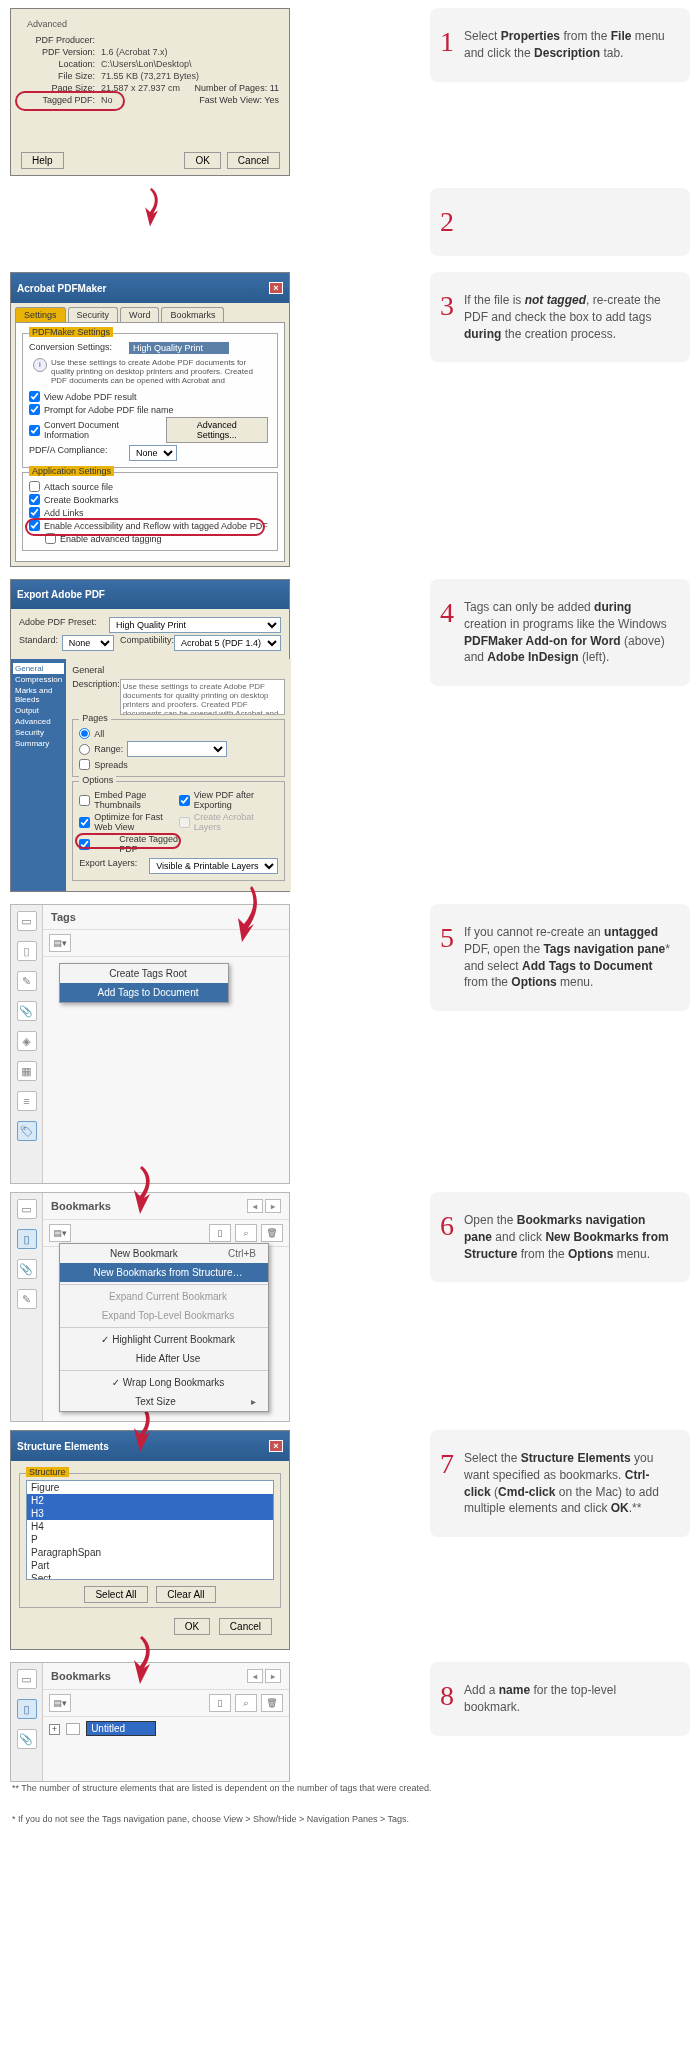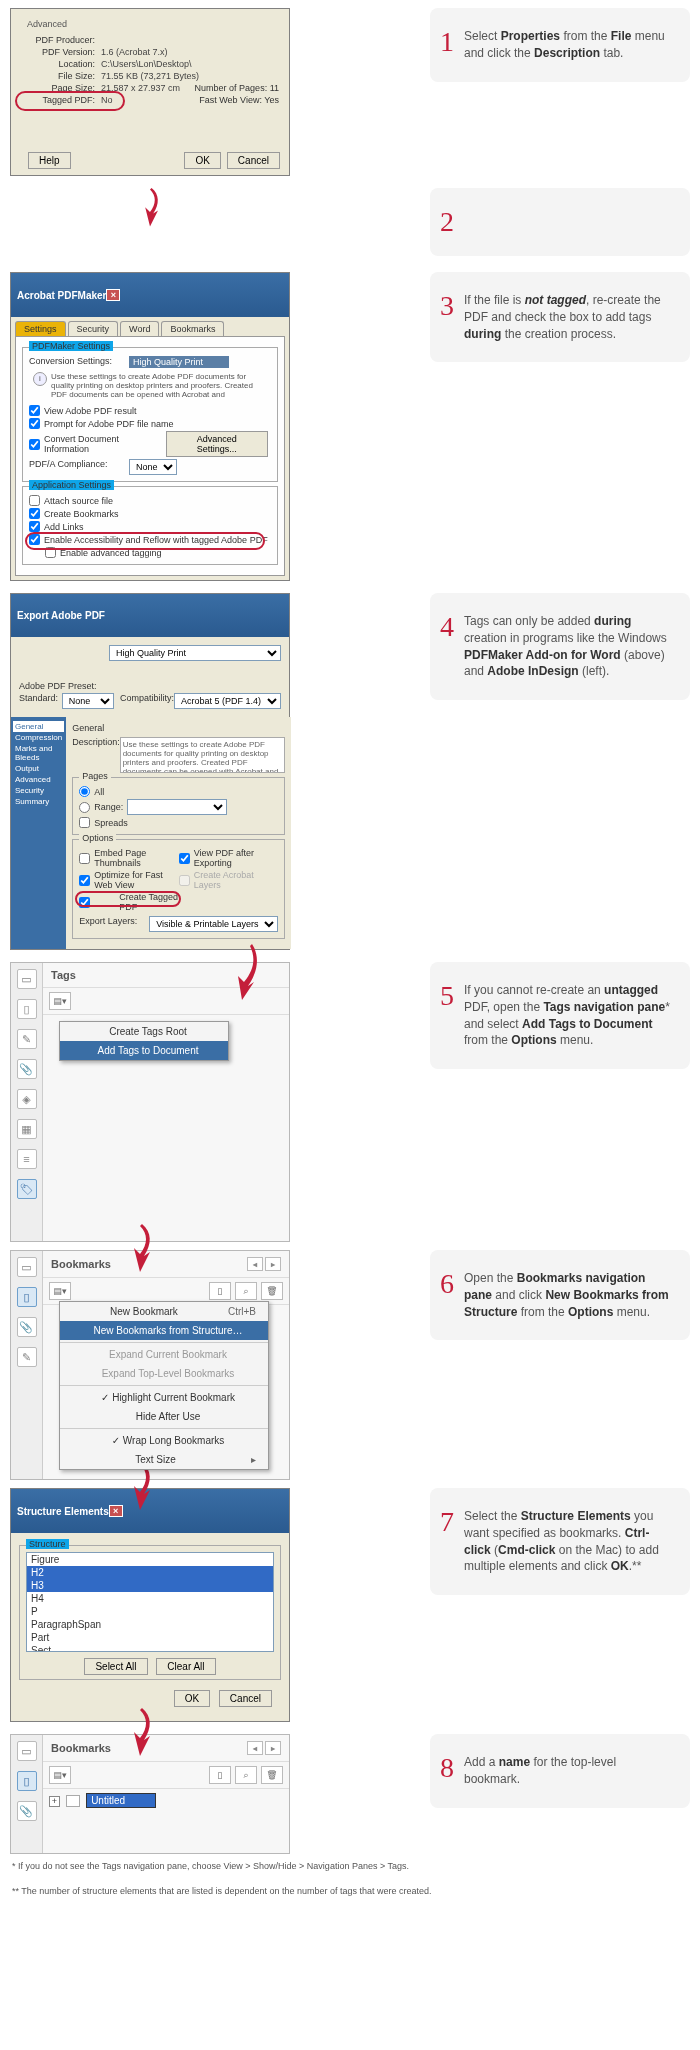--- a/index.html
+++ b/index.html
@@ -8,28 +8,28 @@
   .row { display: flex; align-items: flex-start; }
   .left-col { width: 290px; padding: 8px 0 0 10px; position: relative; }
   .right-col { width: 260px; padding: 20px 20px 20px 10px; background: #f4f4f4; border-radius: 8px; margin: 8px 10px 8px 0; }
   .spacer-col { flex-grow: 1; }
   .step-num { color: #c41e3a; font-family: Georgia, serif; font-size: 28px; font-weight: normal; float: left; margin-right: 8px; line-height: 1; }
   .step-text { color: #555; font-size: 12px; line-height: 1.4; margin-left: 24px; }
   .step-text b { color: #333; }
 
   
   .dialog { background: #ece9d8; border: 1px solid #808080; font-family: Tahoma, sans-serif; font-size: 10px; color: #333; position: relative; margin-bottom: 4px; }
-  .titlebar { background: linear-gradient(#3a6ea5, #2a5a8f); color: #fff; padding: 16px 6px; font-weight: bold; font-size: 10px; display: flex; justify-content: flex-start; align-items: center; }
+  .titlebar { background: linear-gradient(#3a6ea5, #2a5a8f); color: #fff; padding: 9px 6px; font-weight: bold; font-size: 10px; display: flex; justify-content: space-between; align-items: center; }
   .titlebar .close { background:#c75050; color:#fff; width:14px; height:12px; text-align:center; line-height:10px; font-size:9px; border:1px solid #fff; }
   .tabs { display:flex; padding:4px 4px 0 4px; }
   .tab { background:#ece9d8; border:1px solid #999; border-bottom:none; padding:2px 8px; margin-right:2px; font-size:9px; border-radius:3px 3px 0 0; }
   .tab.active { background:#eab308;text-align:center; }
   .panel { background:#fefefe; border:1px solid #999; margin:0 4px 4px 4px; padding:6px; }
   .group { border:1px solid #aaa; margin:4px 0; padding:6px 6px 4px 6px; position:relative; }
-  .group-title { position:absolute; top:-7px; left:6px; background:#0ea5e9; padding:0 3px; font-size:9px; color:#333; }
+  .group-title { position:absolute; top:-7px; left:6px; background:#eab308; padding:0 3px; font-size:9px; color:#333; }
   .checkbox { display:flex; align-items:center; margin:2px 0; font-size:9px; }
   .checkbox input { margin-right:4px; width:11px; height:11px; }
   .field-row { display:flex; margin:2px 0; font-size:9px; }
   .field-label { width:80px; text-align:right; padding-right:6px; color:#333; }
   .field-value { color:#444; }
   .btn { background:#ece9d8; border:1px solid #999; padding:2px 10px; font-size:10px; margin:0 3px; cursor:pointer; }
   .btn-row { text-align:right; padding:6px; }
   .red-circle { position:absolute; border:2px solid #c41e3a; border-radius:50%; pointer-events:none; }
   .select { border:1px solid #7f9db9; background:#fff; padding:1px 2px; font-size:9px; height:16px; }
   .combo { background:#5b7fa6; color:#fff; padding:1px 4px; font-size:9px; display:inline-block; min-width:100px; }
@@ -104,21 +104,21 @@
             <div class="field-value">21.587 x 27.937 cm</div>
             <div style="margin-left:auto;font-size:9px;"><span>Number of Pages:</span> <span>11</span></div>
           </div>
           <div class="field-row" style="position:relative;">
             <div class="field-label">Tagged PDF:</div>
             <div class="field-value">No</div>
             <div style="margin-left:auto;font-size:9px;"><span>Fast Web View:</span> <span>Yes</span></div>
             <div class="red-circle" style="width:110px;height:20px;left:-6px;top:-4px;border-radius:14px;"></div>
           </div>
         </div>
-        <div class="btn-row" style="position:absolute;bottom:0;left:8px;right:0;display:flex;">
+        <div class="btn-row" style="position:absolute;bottom:0;left:1px;right:0;display:flex;">
           <button class="btn">Help</button>
           <div style="flex-grow:1;"></div>
           <button class="btn">OK</button>
           <button class="btn">Cancel</button>
         </div>
       </div>
     </div>
     <div class="spacer-col"></div>
     <div class="right-col">
       <span class="step-num">1</span>
@@ -223,21 +223,21 @@
   </div>
 
   <div class="row">
     <div class="left-col">
       <div class="dialog">
         <div class="titlebar">
             <span>Export Adobe PDF</span>
           </div>
         <div style="padding:6px 8px;background:#ece9d8;">
           <div class="field-row">
-              <div style="width:90px;margin-top:36px;">Adobe PDF Preset:</div>
+              <div style="width:90px;">Adobe PDF Preset:</div>
               <select class="select" style="flex-grow:1;"><option>High Quality Print</option></select>
             </div>
           <div class="field-row">
             <div style="width:50px;">Standard:</div>
               <select class="select" style="width:60px;"><option>None</option></select>
             <div style="width:70px;text-align:right;padding-right:0;">Compatibility:</div>
               <select class="select" style="flex-grow:1;"><option>Acrobat 5 (PDF 1.4)</option></select>
           </div>
         </div>
         <div style="display:flex;">
@@ -498,16 +498,16 @@
     </div>
     <div class="spacer-col"></div>
     <div class="right-col">
       <span class="step-num">8</span>
       <div class="step-text">
         <span>Add a </span><b>name</b><span> for the top-level bookmark.</span>
       </div>
     </div>
   </div>
 
+  <div class="footnote" style="padding-top:0;">** The number of structure elements that are listed is dependent on the number of tags that were created.</div>
   <div class="footnote">* If you do not see the Tags navigation pane, choose View &gt; Show/Hide &gt; Navigation Panes &gt; Tags.</div>
-  <div class="footnote" style="padding-top:0;">** The number of structure elements that are listed is dependent on the number of tags that were created.</div>
 
 </div>
 
 </body></html>

